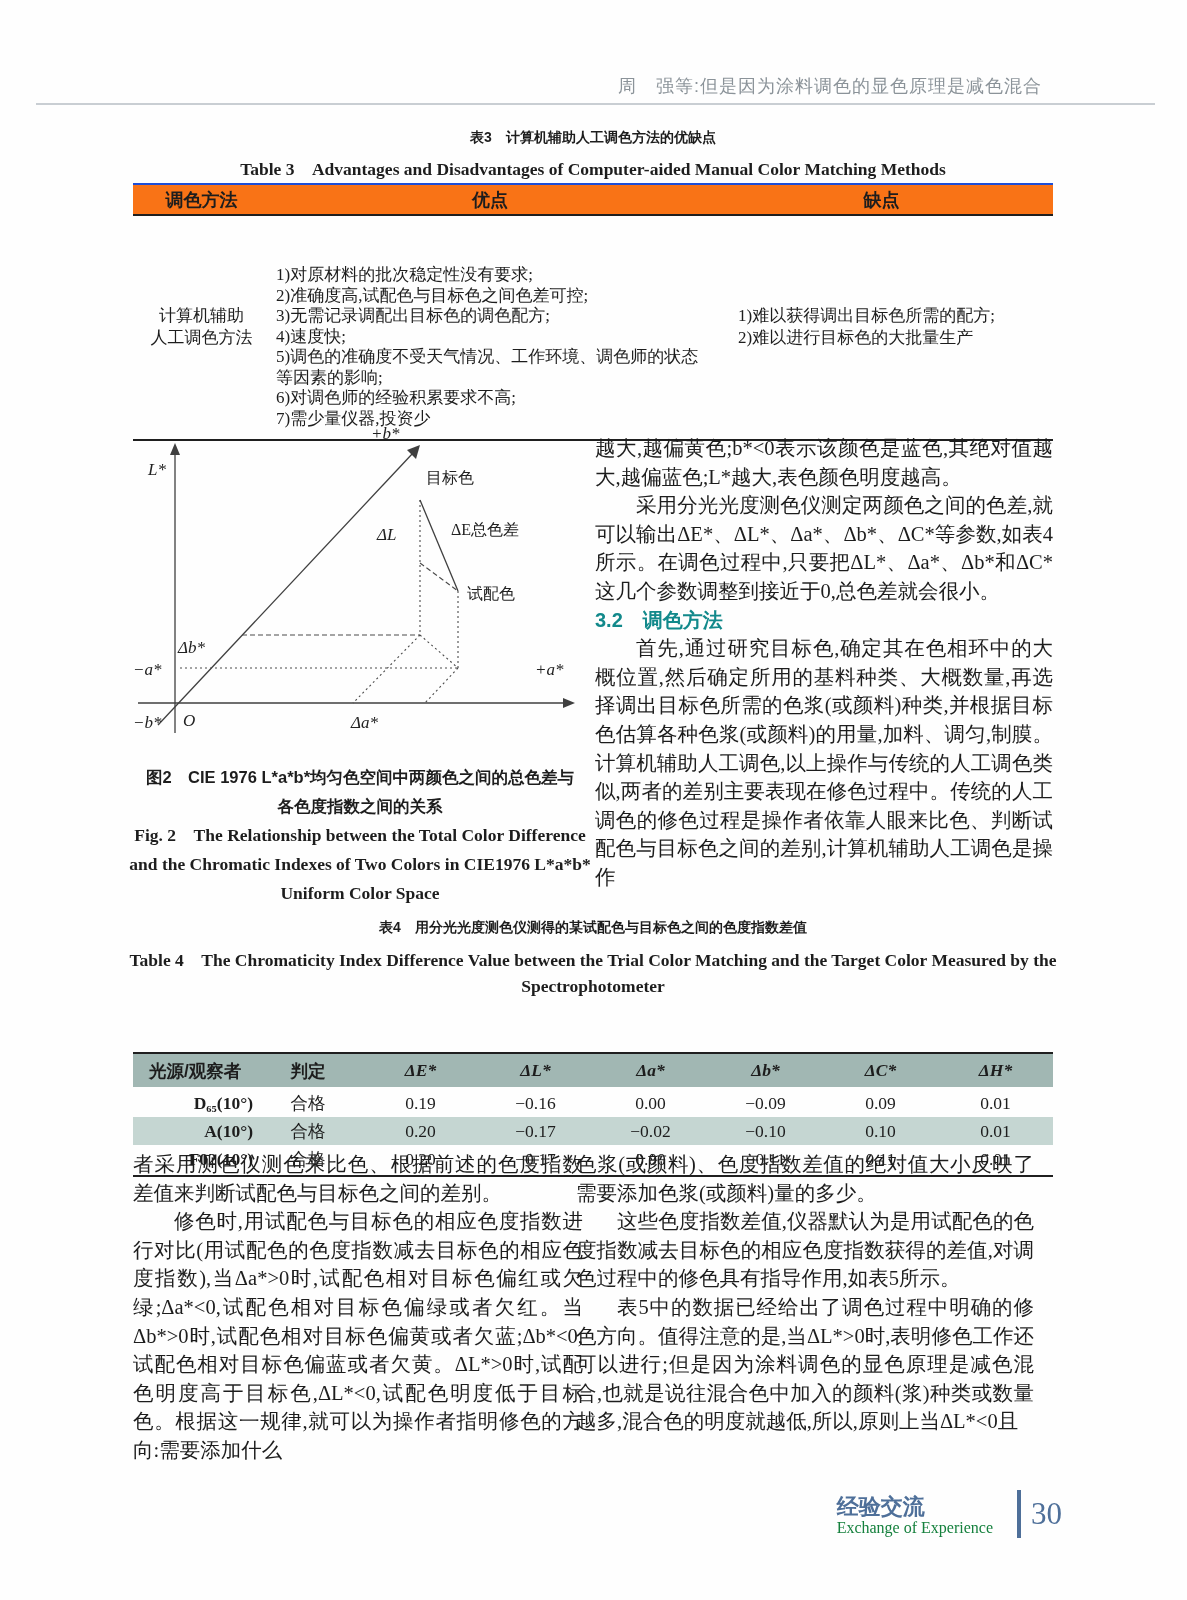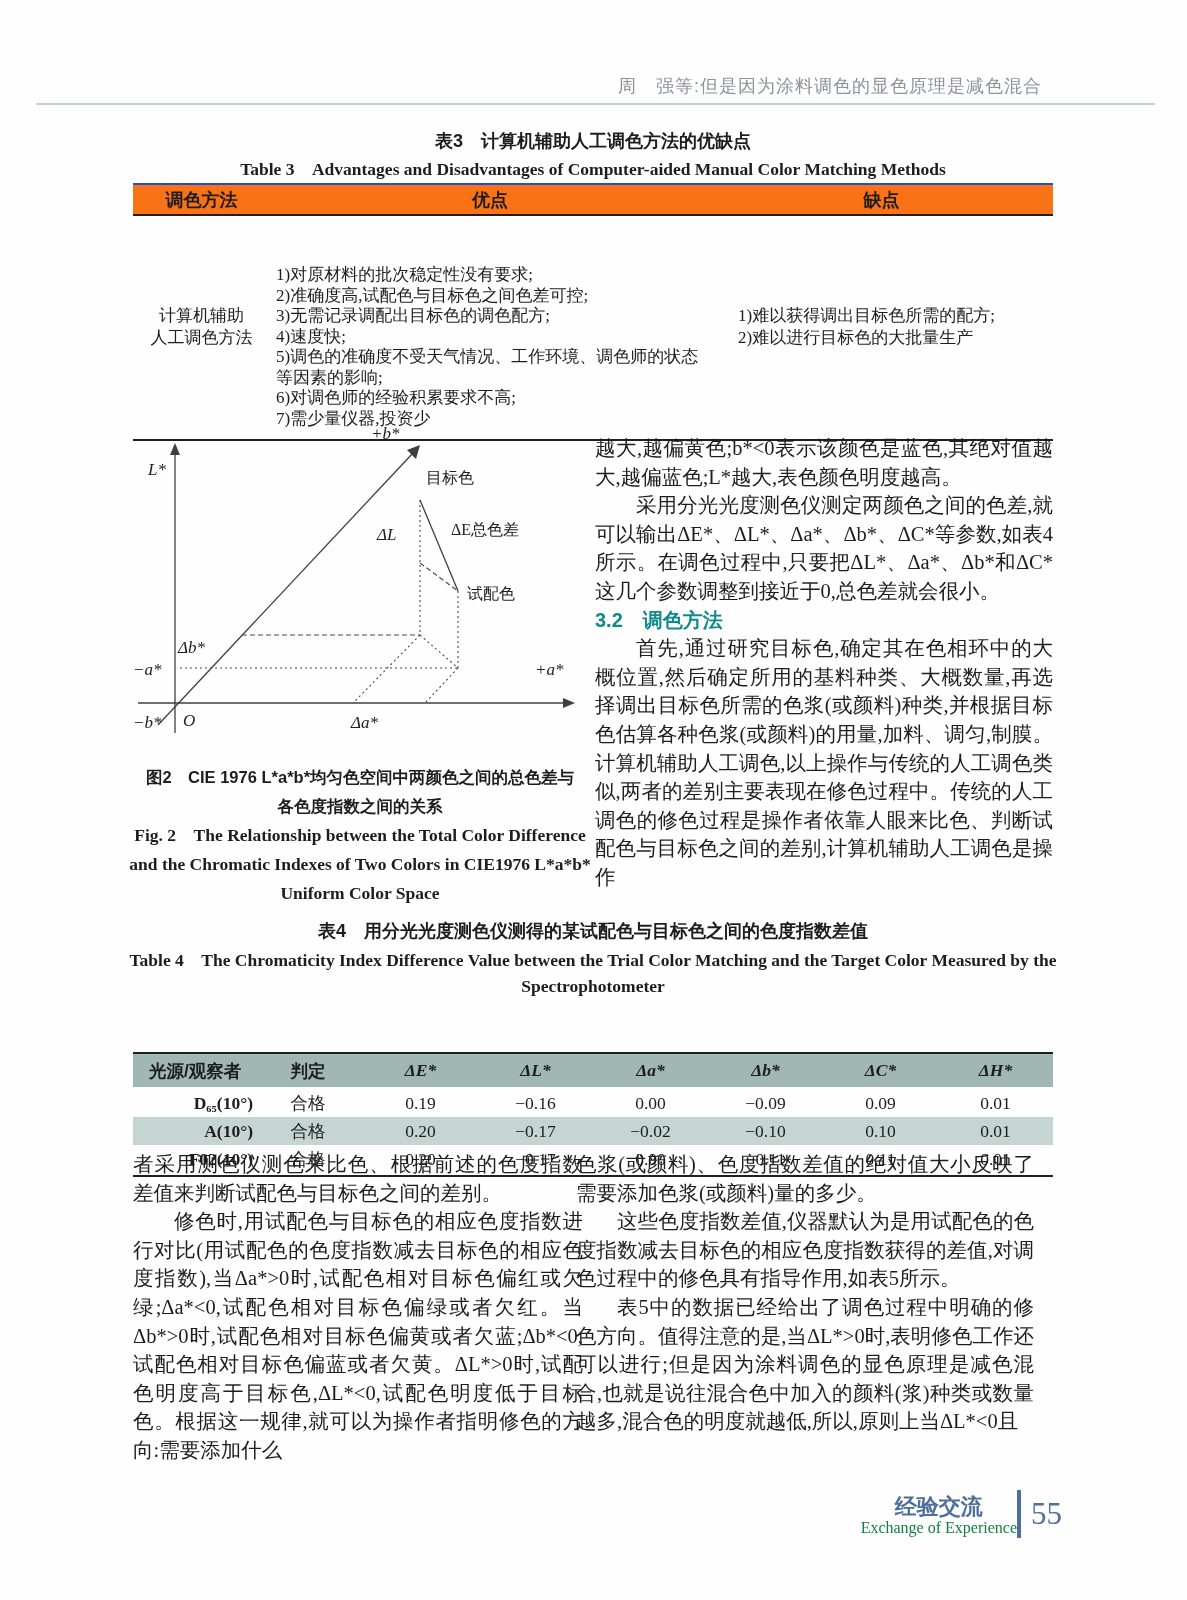--- a/index.html
+++ b/index.html
@@ -8,21 +8,21 @@
   .abs{position:absolute;}
   .nowrap{white-space:nowrap;}
   .center{text-align:center;}
 
   
   .runhead{top:74px;right:145px;font-family:"Liberation Sans","DejaVu Sans",sans-serif;
            font-size:18px;color:#8b9399;letter-spacing:1px;}
   .headrule{top:103px;left:36px;width:1119px;height:2px;background:#c9ced3;}
 
   
-  .tcn{font-family:"Liberation Sans","DejaVu Sans",sans-serif;font-weight:bold;font-size:18px;}
+  .tcn{font-family:"Liberation Sans","DejaVu Sans",sans-serif;font-weight:bold;font-size:14px;}
   .ten{font-family:"Liberation Serif","DejaVu Serif",serif;font-weight:bold;font-size:17.5px;}
   .t3cn{top:129px;left:133px;width:920px;}
   .t3en{top:157px;left:133px;width:920px;}
 
   
   .table3{top:183px;left:133px;width:920px;}
   .t3h{display:grid;grid-template-columns:137px 440px 343px;height:29px;align-items:center;
        background:#f97316;border-top:2px solid #1d4ed8;border-bottom:2px solid #1f1f1f;
        font-family:"Liberation Sans","DejaVu Sans",sans-serif;font-weight:bold;font-size:18px;}
   .t3h div{text-align:center;}
@@ -68,21 +68,21 @@
   .t4r{display:grid;grid-template-columns:120px 110px repeat(6,115px);height:28px;align-items:center;
        font-size:17.5px;}
   .t4r div{text-align:center;}
   .t4r .lsrc{text-align:right;padding-left:16px;font-weight:bold;}
   .t4r.alt{background:#c5d6d2;}
   .t4r.first{margin-top:2px;}
   .t4bottom{border-bottom:2px solid #1f1f1f;height:0;margin-top:2px;}
 
   
   .footer{top:1490px;right:125px;display:flex;align-items:center;}
-  .f-left{text-align:center;margin-right:0;}
+  .f-left{text-align:left;margin-right:24px;}
   .f-cn{font-family:"Liberation Sans","DejaVu Sans",sans-serif;font-weight:bold;font-size:22px;
         color:#4e6f99;line-height:26px;}
   .f-en{font-size:16px;color:#15803d;line-height:15px;}
   .f-bar{width:4px;height:48px;background:#4e6f99;margin-right:10px;}
   .f-num{font-size:31px;color:#4e6f99;}
 </style>
 </head>
 <body>
 
 <div class="page">
@@ -229,16 +229,16 @@
     <p class="ind">这些色度指数差值,仪器默认为是用试配色的色度指数减去目标色的相应色度指数获得的差值,对调色过程中的修色具有指导作用,如表5所示。</p>
     <p class="ind">表5中的数据已经给出了调色过程中明确的修色方向。值得注意的是,当ΔL*&gt;0时,表明修色工作还可以进行;但是因为涂料调色的显色原理是减色混合,也就是说往混合色中加入的颜料(浆)种类或数量越多,混合色的明度就越低,所以,原则上当ΔL*&lt;0且</p>
   </div>
 
   <div class="abs footer">
     <div class="f-left">
       <div class="f-cn nowrap">经验交流</div>
       <div class="f-en nowrap">Exchange of Experience</div>
     </div>
     <div class="f-bar"></div>
-    <div class="f-num">55</div>
+    <div class="f-num">30</div>
   </div>
 
 </div>
 
 </body></html>

